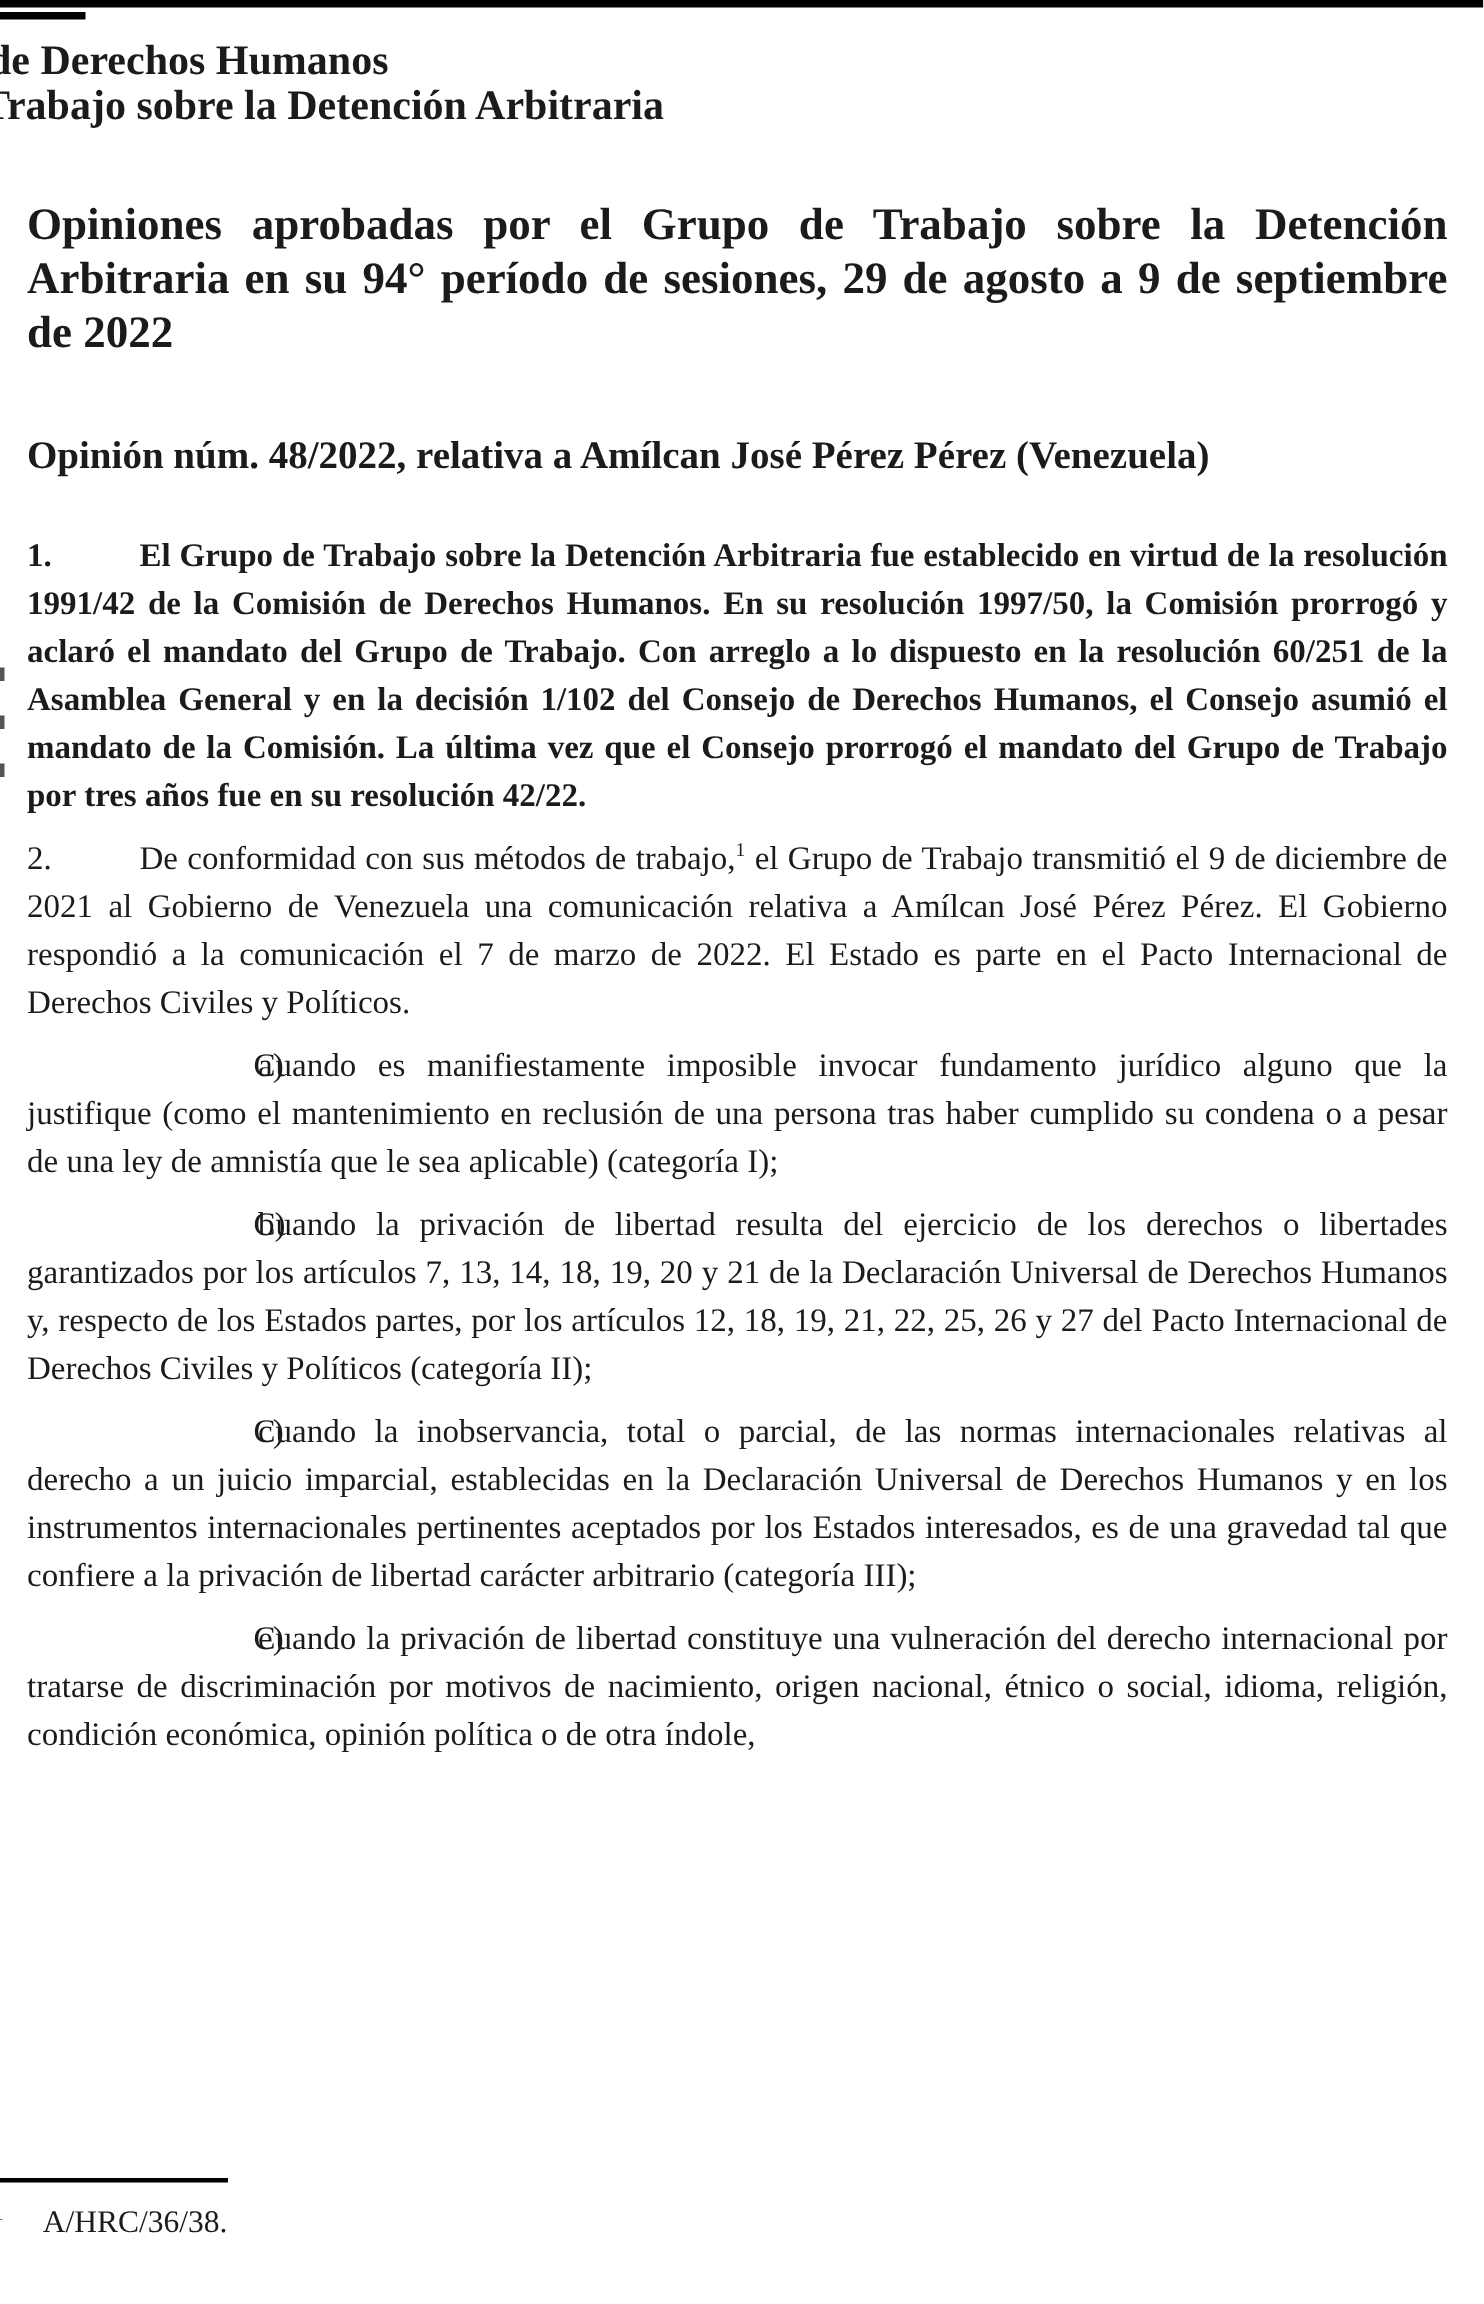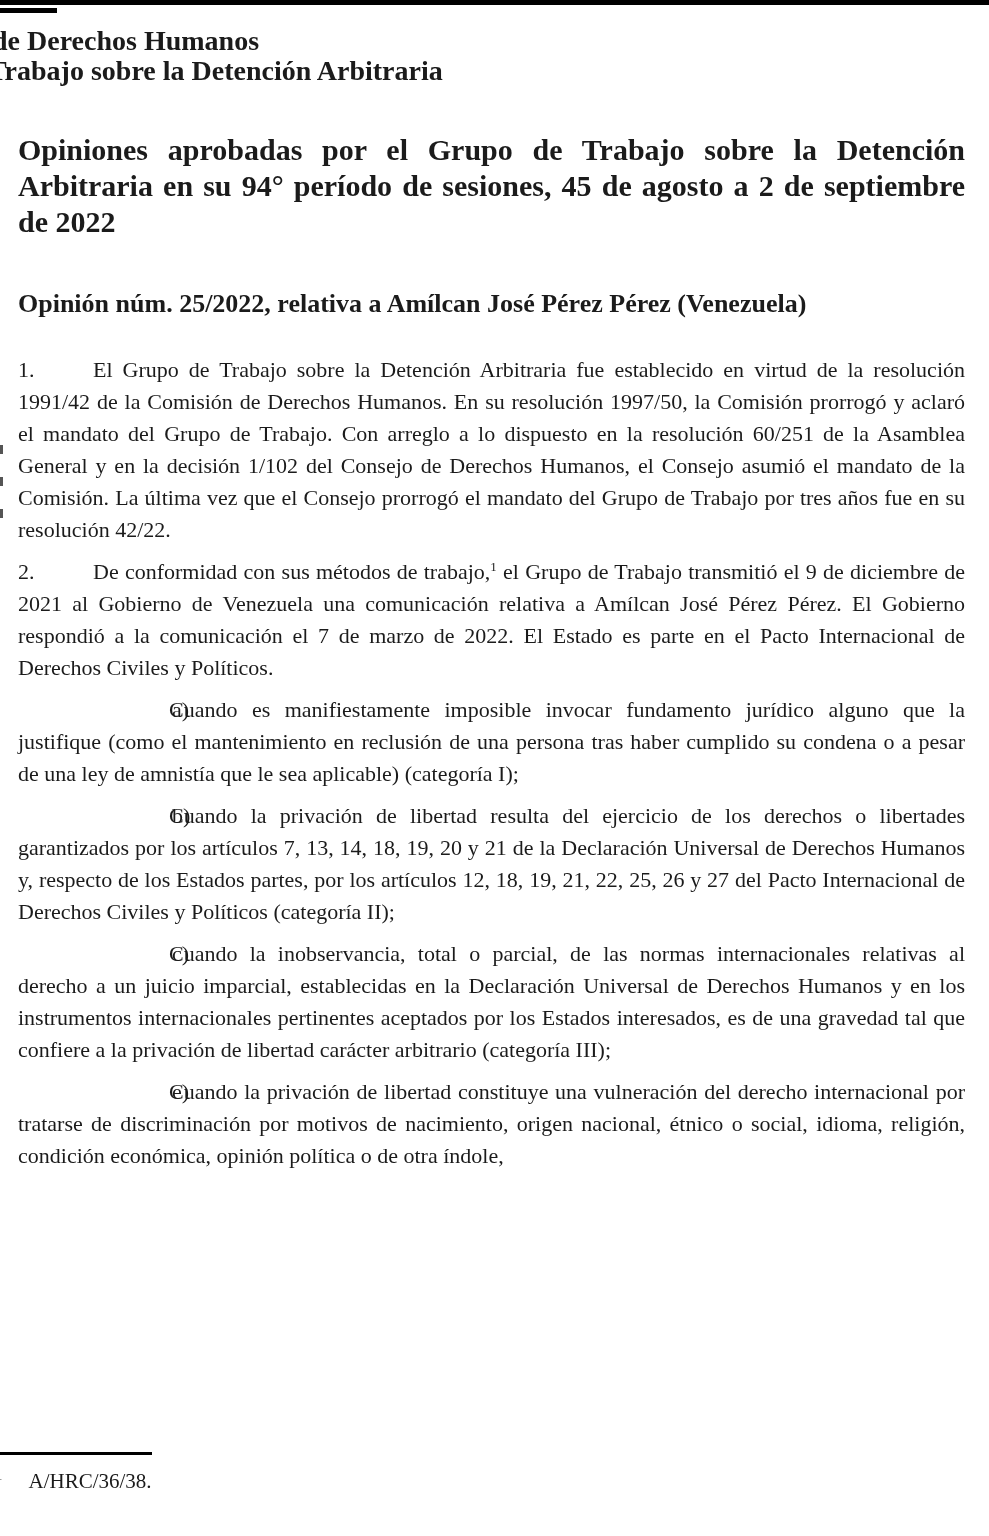--- a/index.html
+++ b/index.html
@@ -38,21 +38,21 @@
     font-weight: bold;
     white-space: nowrap;
   }
 
   .para {
     margin: 10px 0 0 0;
     font-size: 22px;
     line-height: 32px;
     text-align: justify;
   }
-  .para.first { margin-top: 33px; }
+  .para.first { margin-top: 33px; font-weight: bold; }
   .para .num { display: inline-block; width: 75px; }
   .para.sub { text-indent: 77px; }
   .para.sub .letter { display: inline-block; width: 74px; }
   .para sup.ref { font-size: 13px; vertical-align: super; line-height: 0; }
 
   .footnote-area { position: absolute; left: 0; top: 1452px; }
   .fn-rule { width: 152px; height: 3px; background: #000000; }
   .fn-line { margin-top: 14px; font-size: 21px; line-height: 24px; white-space: nowrap; }
   .fn-line sup { font-size: 13px; vertical-align: super; line-height: 0; margin-left: -4px; }
   .fn-line .fn-text { margin-left: 26px; }
@@ -71,23 +71,23 @@
   <div class="edge-mark" style="top:477px;"></div>
   <div class="edge-mark" style="top:509px;"></div>
 
   <div class="content">
 
     <div class="doc-header">
       <div class="hline1">de Derechos Humanos</div>
       <div class="hline2">Trabajo sobre la Detención Arbitraria</div>
     </div>
 
-    <h1 class="doc-title">Opiniones aprobadas por el Grupo de Trabajo sobre la Detención Arbitraria en su 94° período de sesiones, 45 de agosto a 2 de septiembre de 2022</h1>
+    <h1 class="doc-title">Opiniones aprobadas por el Grupo de Trabajo sobre la Detención Arbitraria en su 94° período de sesiones, 29 de agosto a 9 de septiembre de 2022</h1>
 
-    <h2 class="doc-subtitle">Opinión núm. 25/2022, relativa a Amílcan José Pérez Pérez (Venezuela)</h2>
+    <h2 class="doc-subtitle">Opinión núm. 48/2022, relativa a Amílcan José Pérez Pérez (Venezuela)</h2>
 
     <p class="para first"><span class="num">1.</span><span>El Grupo de Trabajo sobre la Detención Arbitraria fue establecido en virtud de la resolución 1991/42 de la Comisión de Derechos Humanos. En su resolución 1997/50, la Comisión prorrogó y aclaró el mandato del Grupo de Trabajo. Con arreglo a lo dispuesto en la resolución 60/251 de la Asamblea General y en la decisión 1/102 del Consejo de Derechos Humanos, el Consejo asumió el mandato de la Comisión. La última vez que el Consejo prorrogó el mandato del Grupo de Trabajo por tres años fue en su resolución 42/22.</span></p>
 
     <p class="para"><span class="num">2.</span><span>De conformidad con sus métodos de trabajo,</span><sup class="ref">1</sup><span> el Grupo de Trabajo transmitió el 9 de diciembre de 2021 al Gobierno de Venezuela una comunicación relativa a Amílcan José Pérez Pérez. El Gobierno respondió a la comunicación el 7 de marzo de 2022. El Estado es parte en el Pacto Internacional de Derechos Civiles y Políticos.</span></p>
 
 
     <p class="para sub"><span class="letter">a)</span><span>Cuando es manifiestamente imposible invocar fundamento jurídico alguno que la justifique (como el mantenimiento en reclusión de una persona tras haber cumplido su condena o a pesar de una ley de amnistía que le sea aplicable) (categoría I);</span></p>
 
     <p class="para sub"><span class="letter">b)</span><span>Cuando la privación de libertad resulta del ejercicio de los derechos o libertades garantizados por los artículos 7, 13, 14, 18, 19, 20 y 21 de la Declaración Universal de Derechos Humanos y, respecto de los Estados partes, por los artículos 12, 18, 19, 21, 22, 25, 26 y 27 del Pacto Internacional de Derechos Civiles y Políticos (categoría II);</span></p>
 

